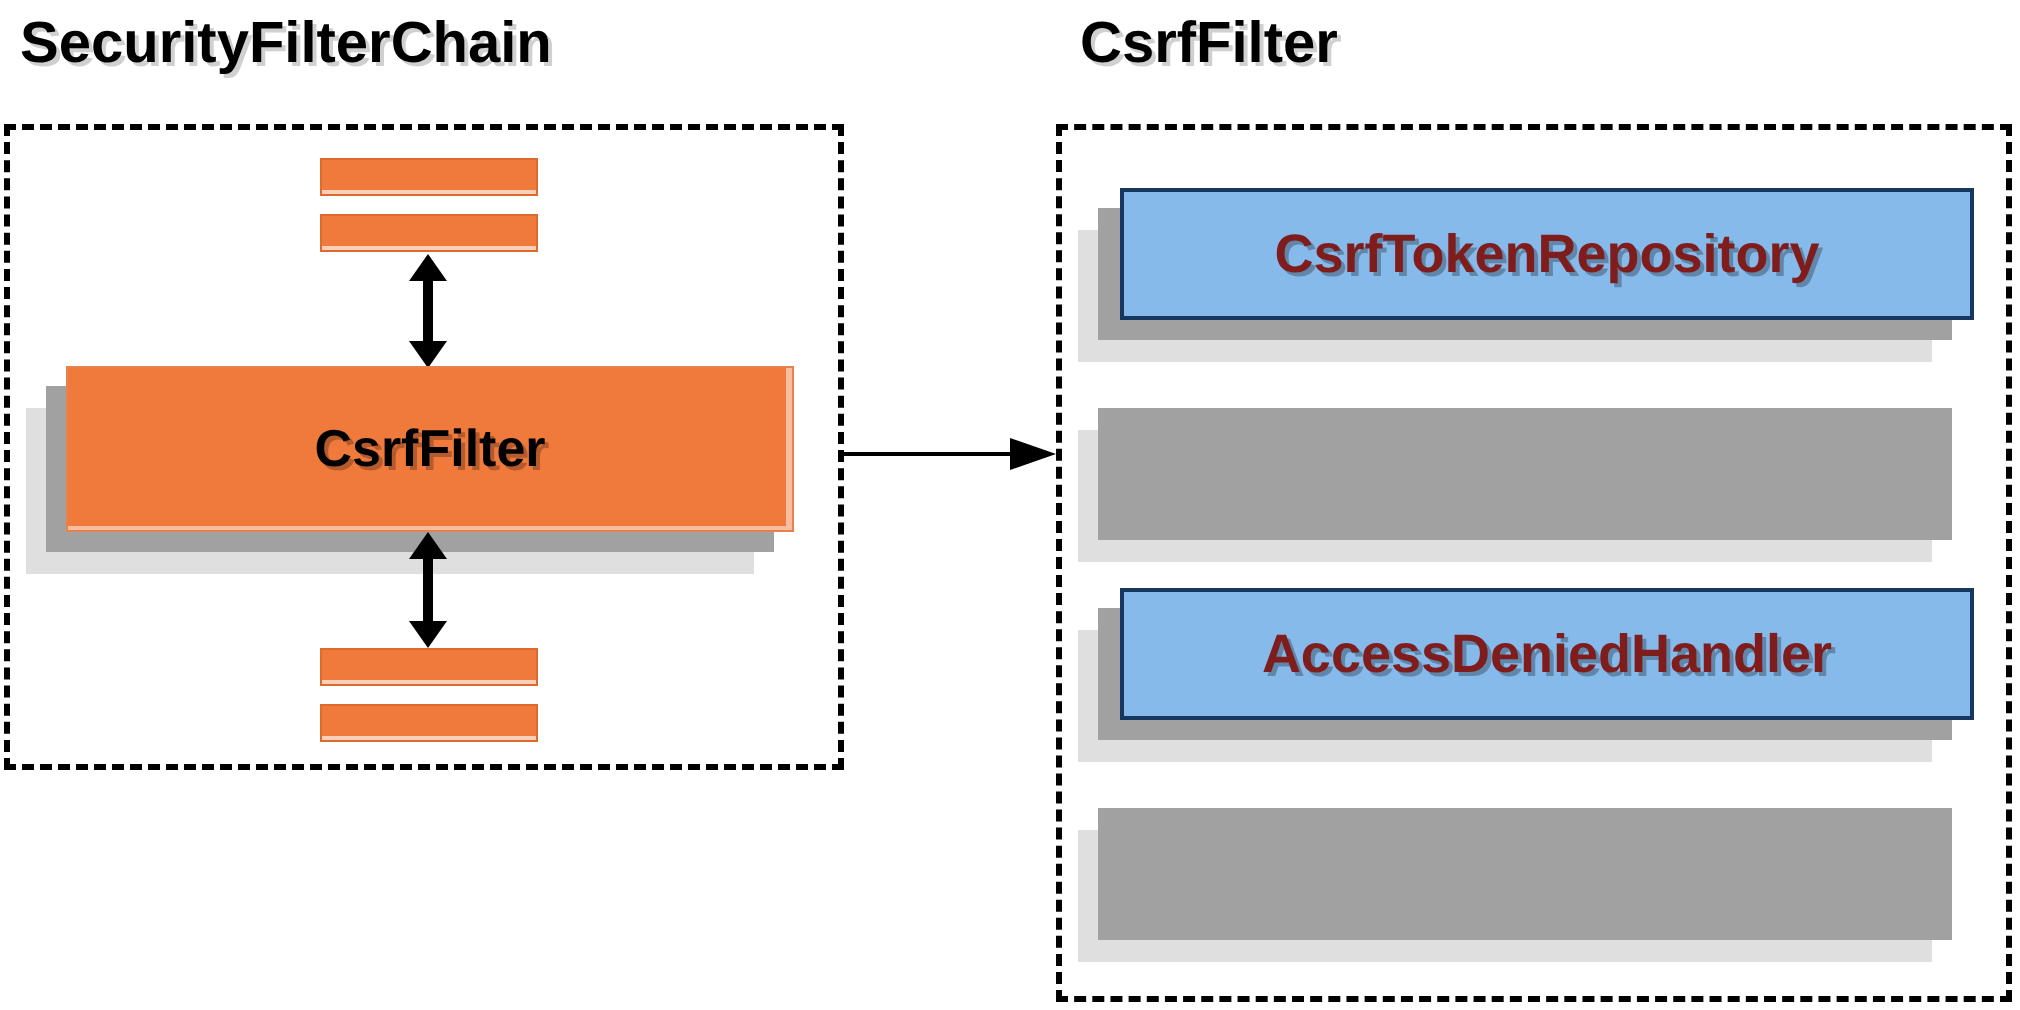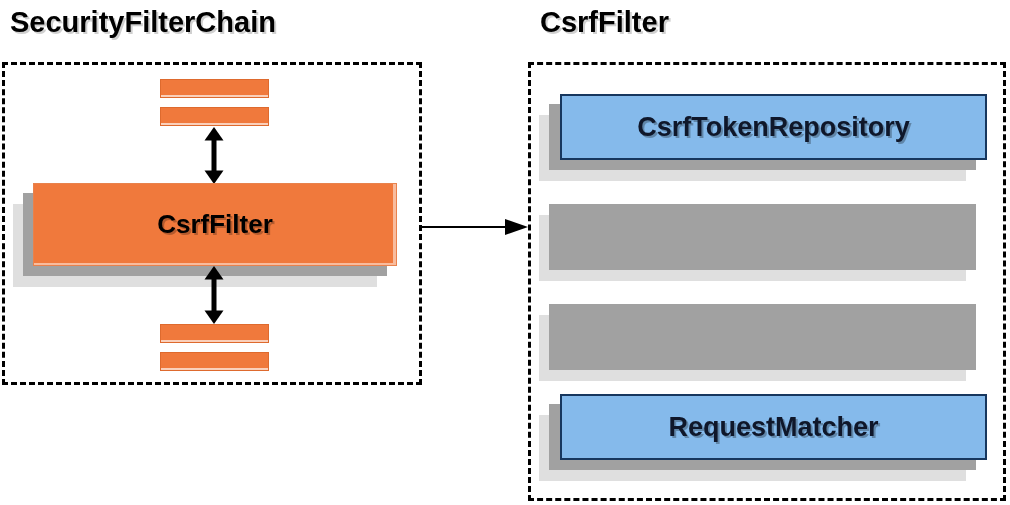--- a/index.html
+++ b/index.html
@@ -42,21 +42,21 @@
   .comp{position:absolute;left:539px;width:470px;height:87px;}
   .comp-0{top:94px;} .comp-1{top:194px;} .comp-2{top:294px;} .comp-3{top:394px;}
   .comp .sh-light{left:0;top:21px;width:427px;height:66px;}
   .comp .sh-dark{left:10px;top:10px;width:427px;height:66px;}
   .blue-box{
     position:absolute;left:21px;top:0;width:427px;height:66px;
     background:#85BAEB;border:2px solid #17375E;box-sizing:border-box;
     display:flex;align-items:center;justify-content:center;
   }
   .blue-box .label{
-    font-weight:bold;font-size:27px;color:#0f172a;white-space:nowrap;
+    font-weight:bold;font-size:27px;color:#7f1d1d;white-space:nowrap;
     text-shadow:2px 2px 0 rgba(0,0,0,0.28);
   }
   .varrow{position:absolute;left:202px;width:24px;}
   .varrow-1{top:127px;height:57px;}
   .varrow-2{top:266px;height:58px;}
   .harrow{position:absolute;left:422px;top:218px;width:106px;height:18px;}
   svg{display:block;}
 </style>
 </head>
 <body>
@@ -117,23 +117,23 @@
   </div>
 
   <div class="comp comp-1">
     <div class="sh sh-light"></div>
     <div class="sh sh-dark"></div>
   </div>
 
   <div class="comp comp-2">
     <div class="sh sh-light"></div>
     <div class="sh sh-dark"></div>
+    <div class="blue-box">
+      <span class="label">AccessDeniedHandler</span>
+    </div>
   </div>
 
   <div class="comp comp-3">
     <div class="sh sh-light"></div>
     <div class="sh sh-dark"></div>
-    <div class="blue-box">
-      <span class="label">RequestMatcher</span>
-    </div>
   </div>
 
 </div>
 
 </body></html>

